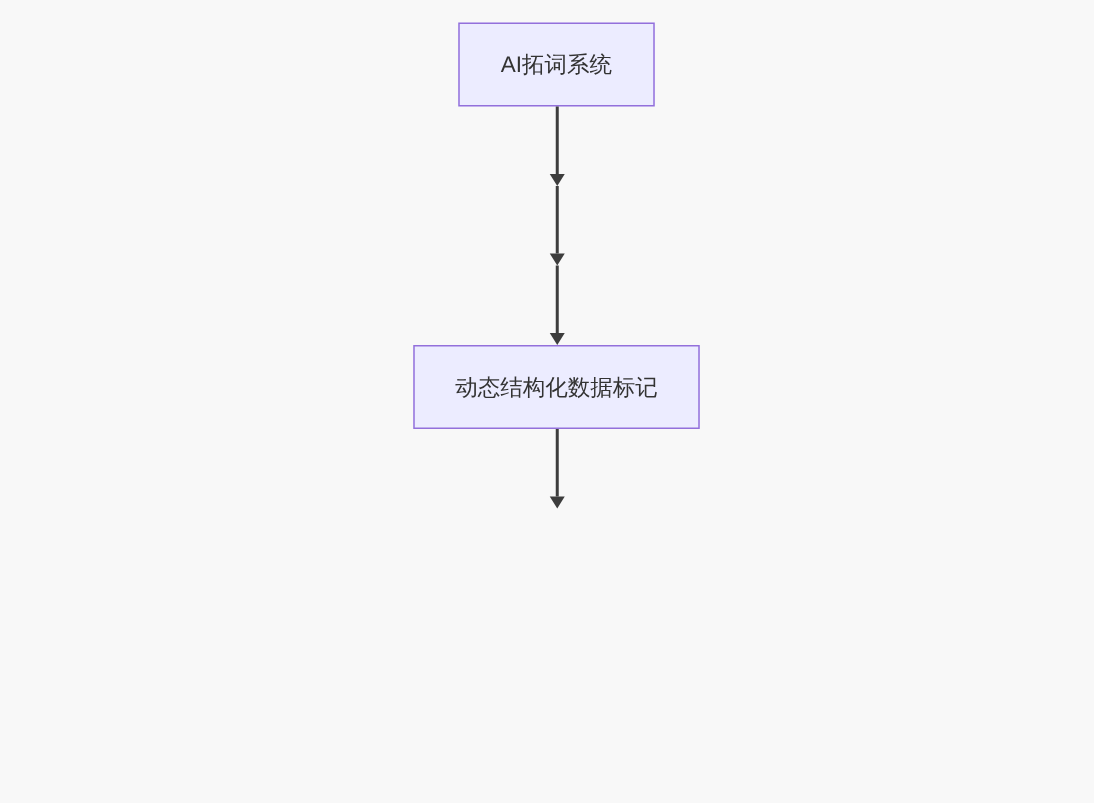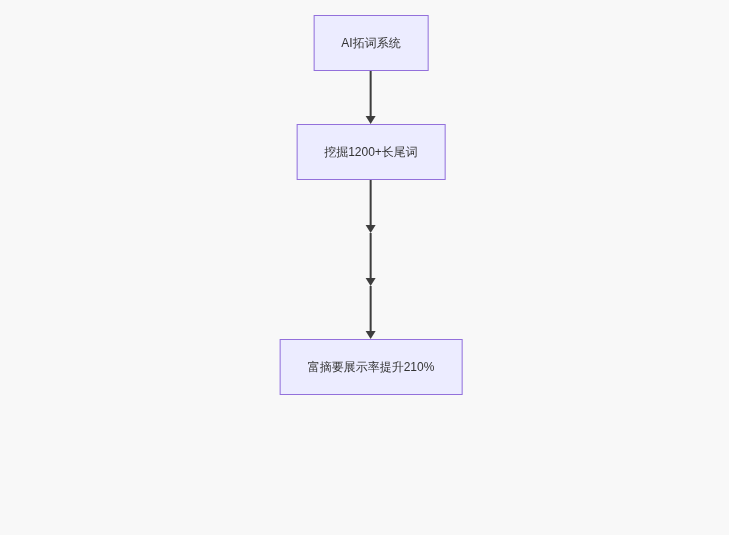--- a/index.html
+++ b/index.html
@@ -27,21 +27,21 @@
     box-sizing: border-box;
     height: 56px;
     padding: 0 27px;
     display: flex;
     align-items: center;
     justify-content: center;
     white-space: nowrap;
     background: var(--node-fill, #ececff);
     border: 1px solid var(--node-border, #9370db);
     color: var(--text, #333333);
-    font-size: 12px;
+    font-size: 15px;
   }
   .edge {
     height: 53px;
     display: flex;
     flex-direction: column;
     align-items: center;
   }
   .edge .line {
     width: 2px;
     flex: 1 1 auto;
@@ -60,34 +60,33 @@
 
 <div class="flowchart">
 
   <div class="node">AI拓词系统</div>
 
   <div class="edge">
     <div class="line"></div>
     <div class="head"></div>
   </div>
 
-  <div class="node">挖掘1200+长尾词</div>
 
   <div class="edge">
     <div class="line"></div>
     <div class="head"></div>
   </div>
 
 
   <div class="edge">
     <div class="line"></div>
     <div class="head"></div>
   </div>
 
+  <div class="node">动态结构化数据标记</div>
 
   <div class="edge">
     <div class="line"></div>
     <div class="head"></div>
   </div>
 
-  <div class="node">富摘要展示率提升210%</div>
 
 </div>
 
 </body></html>

